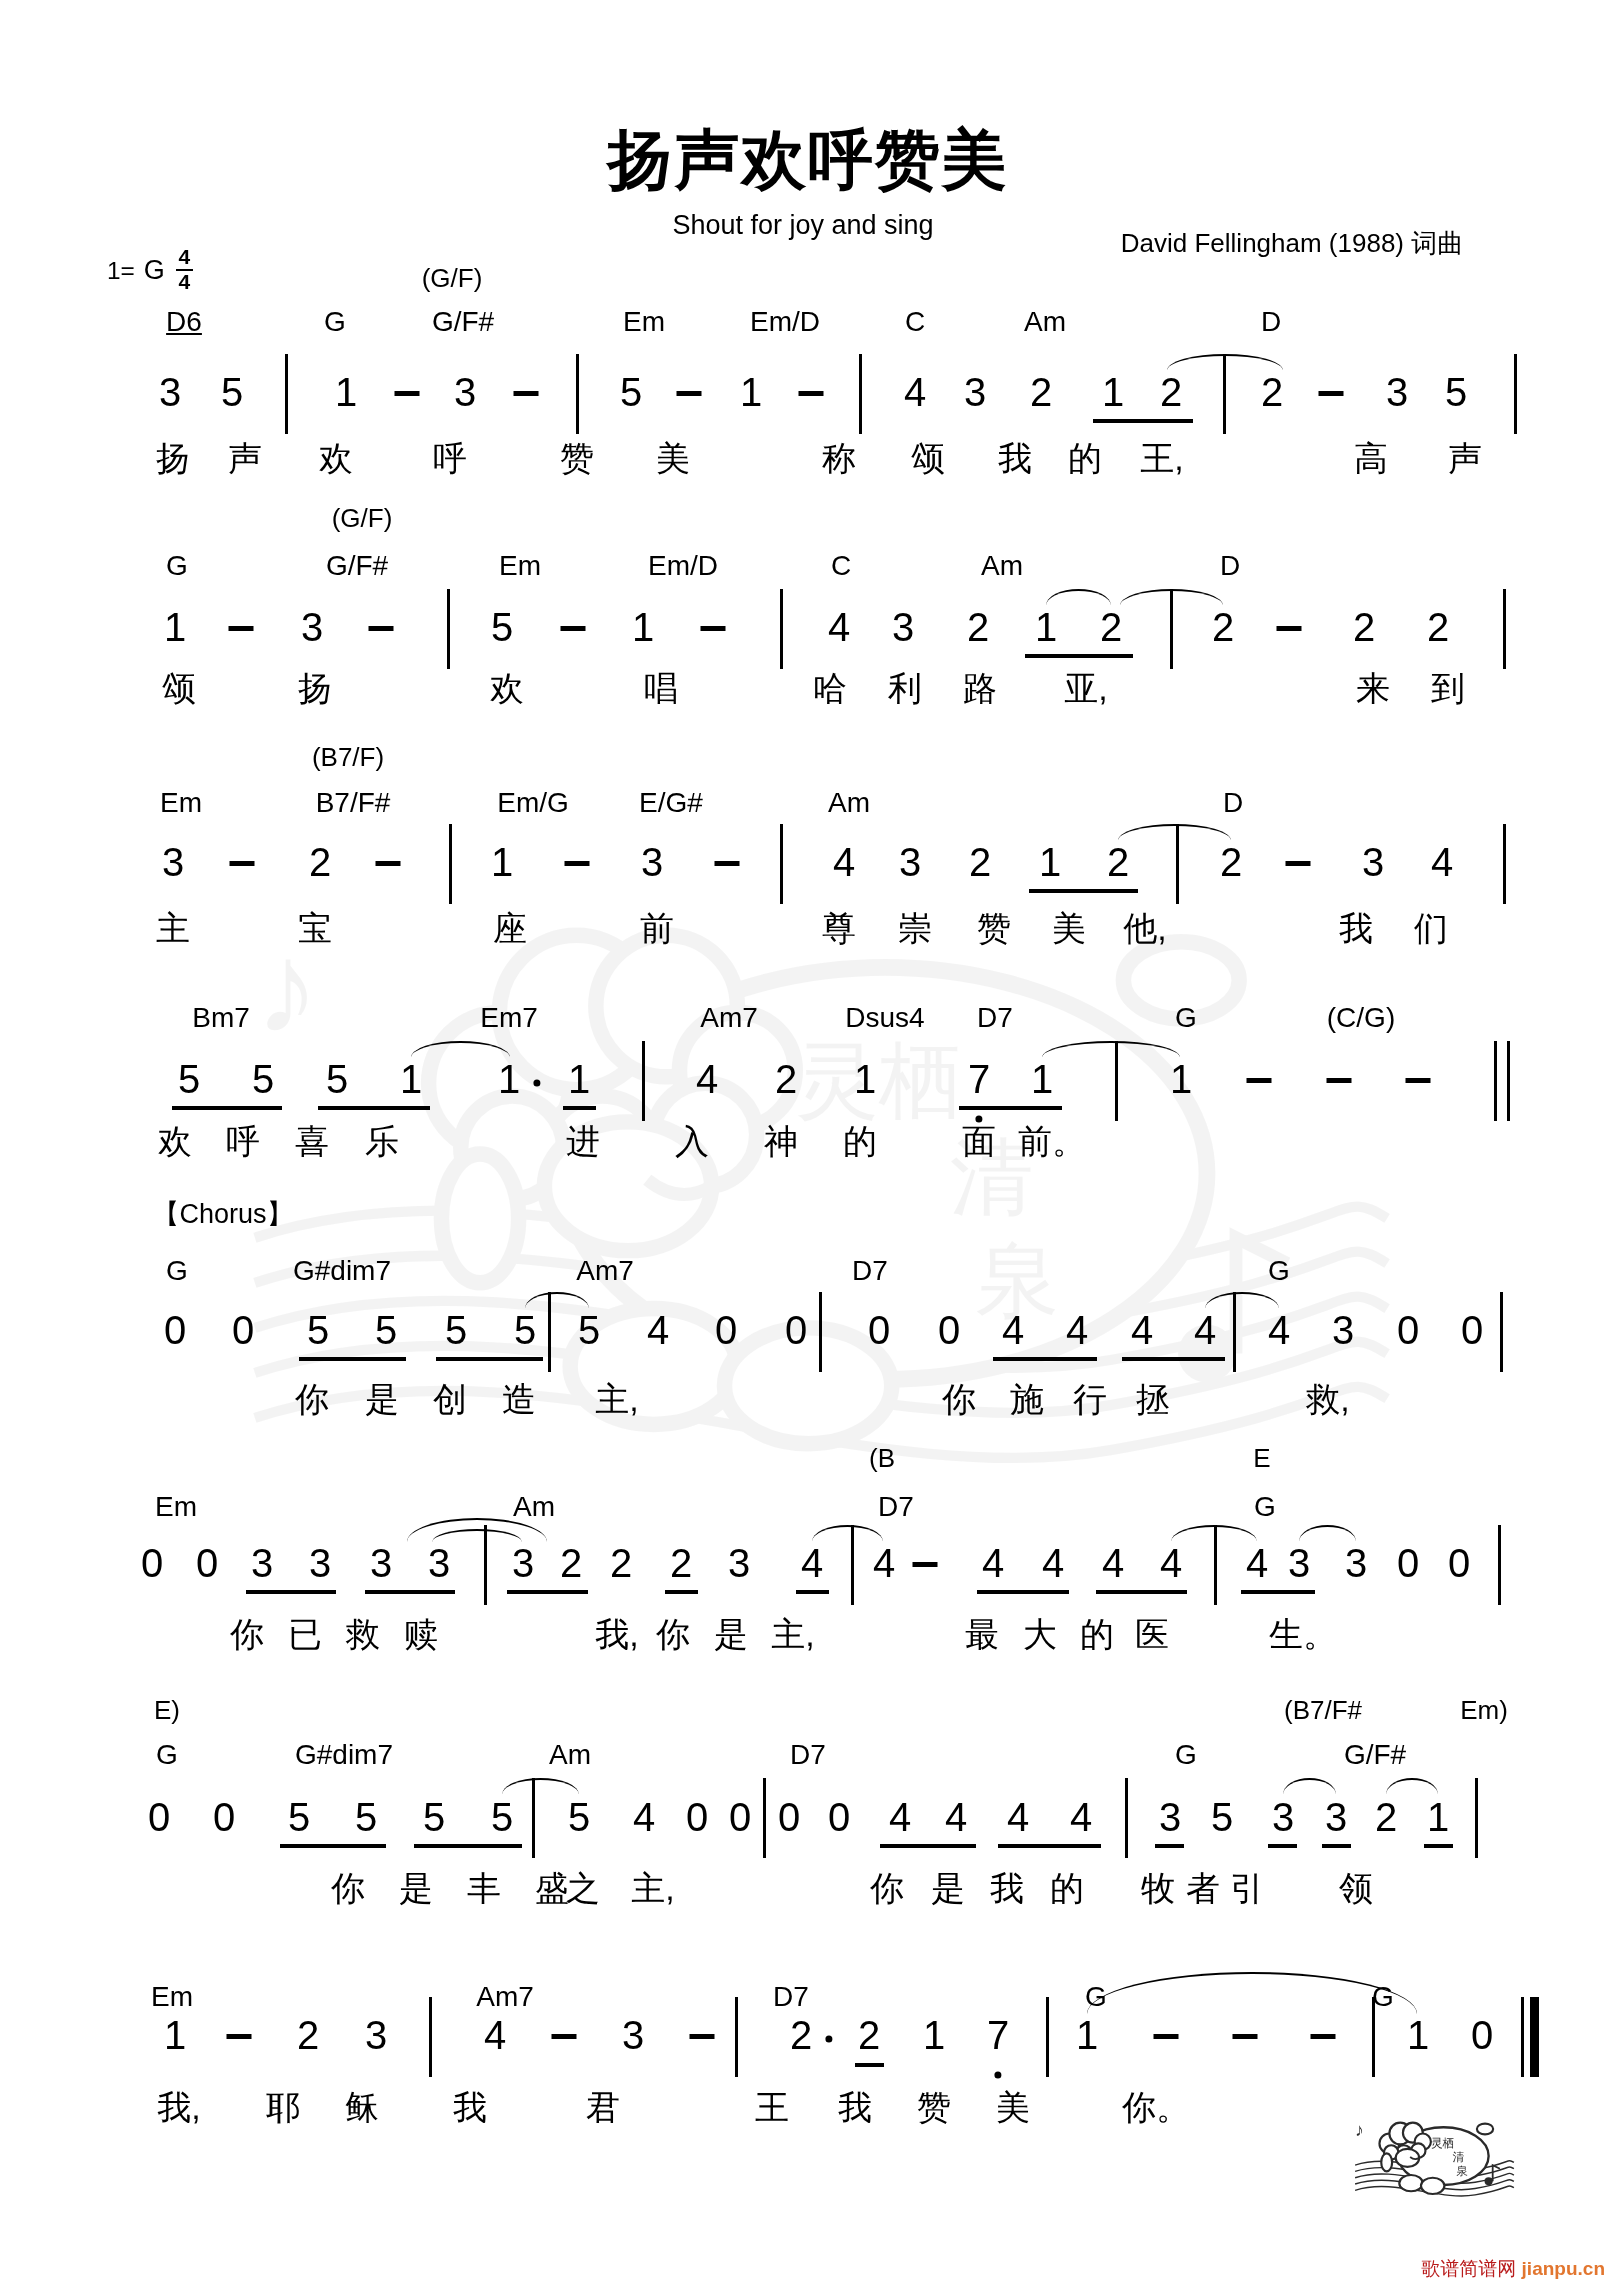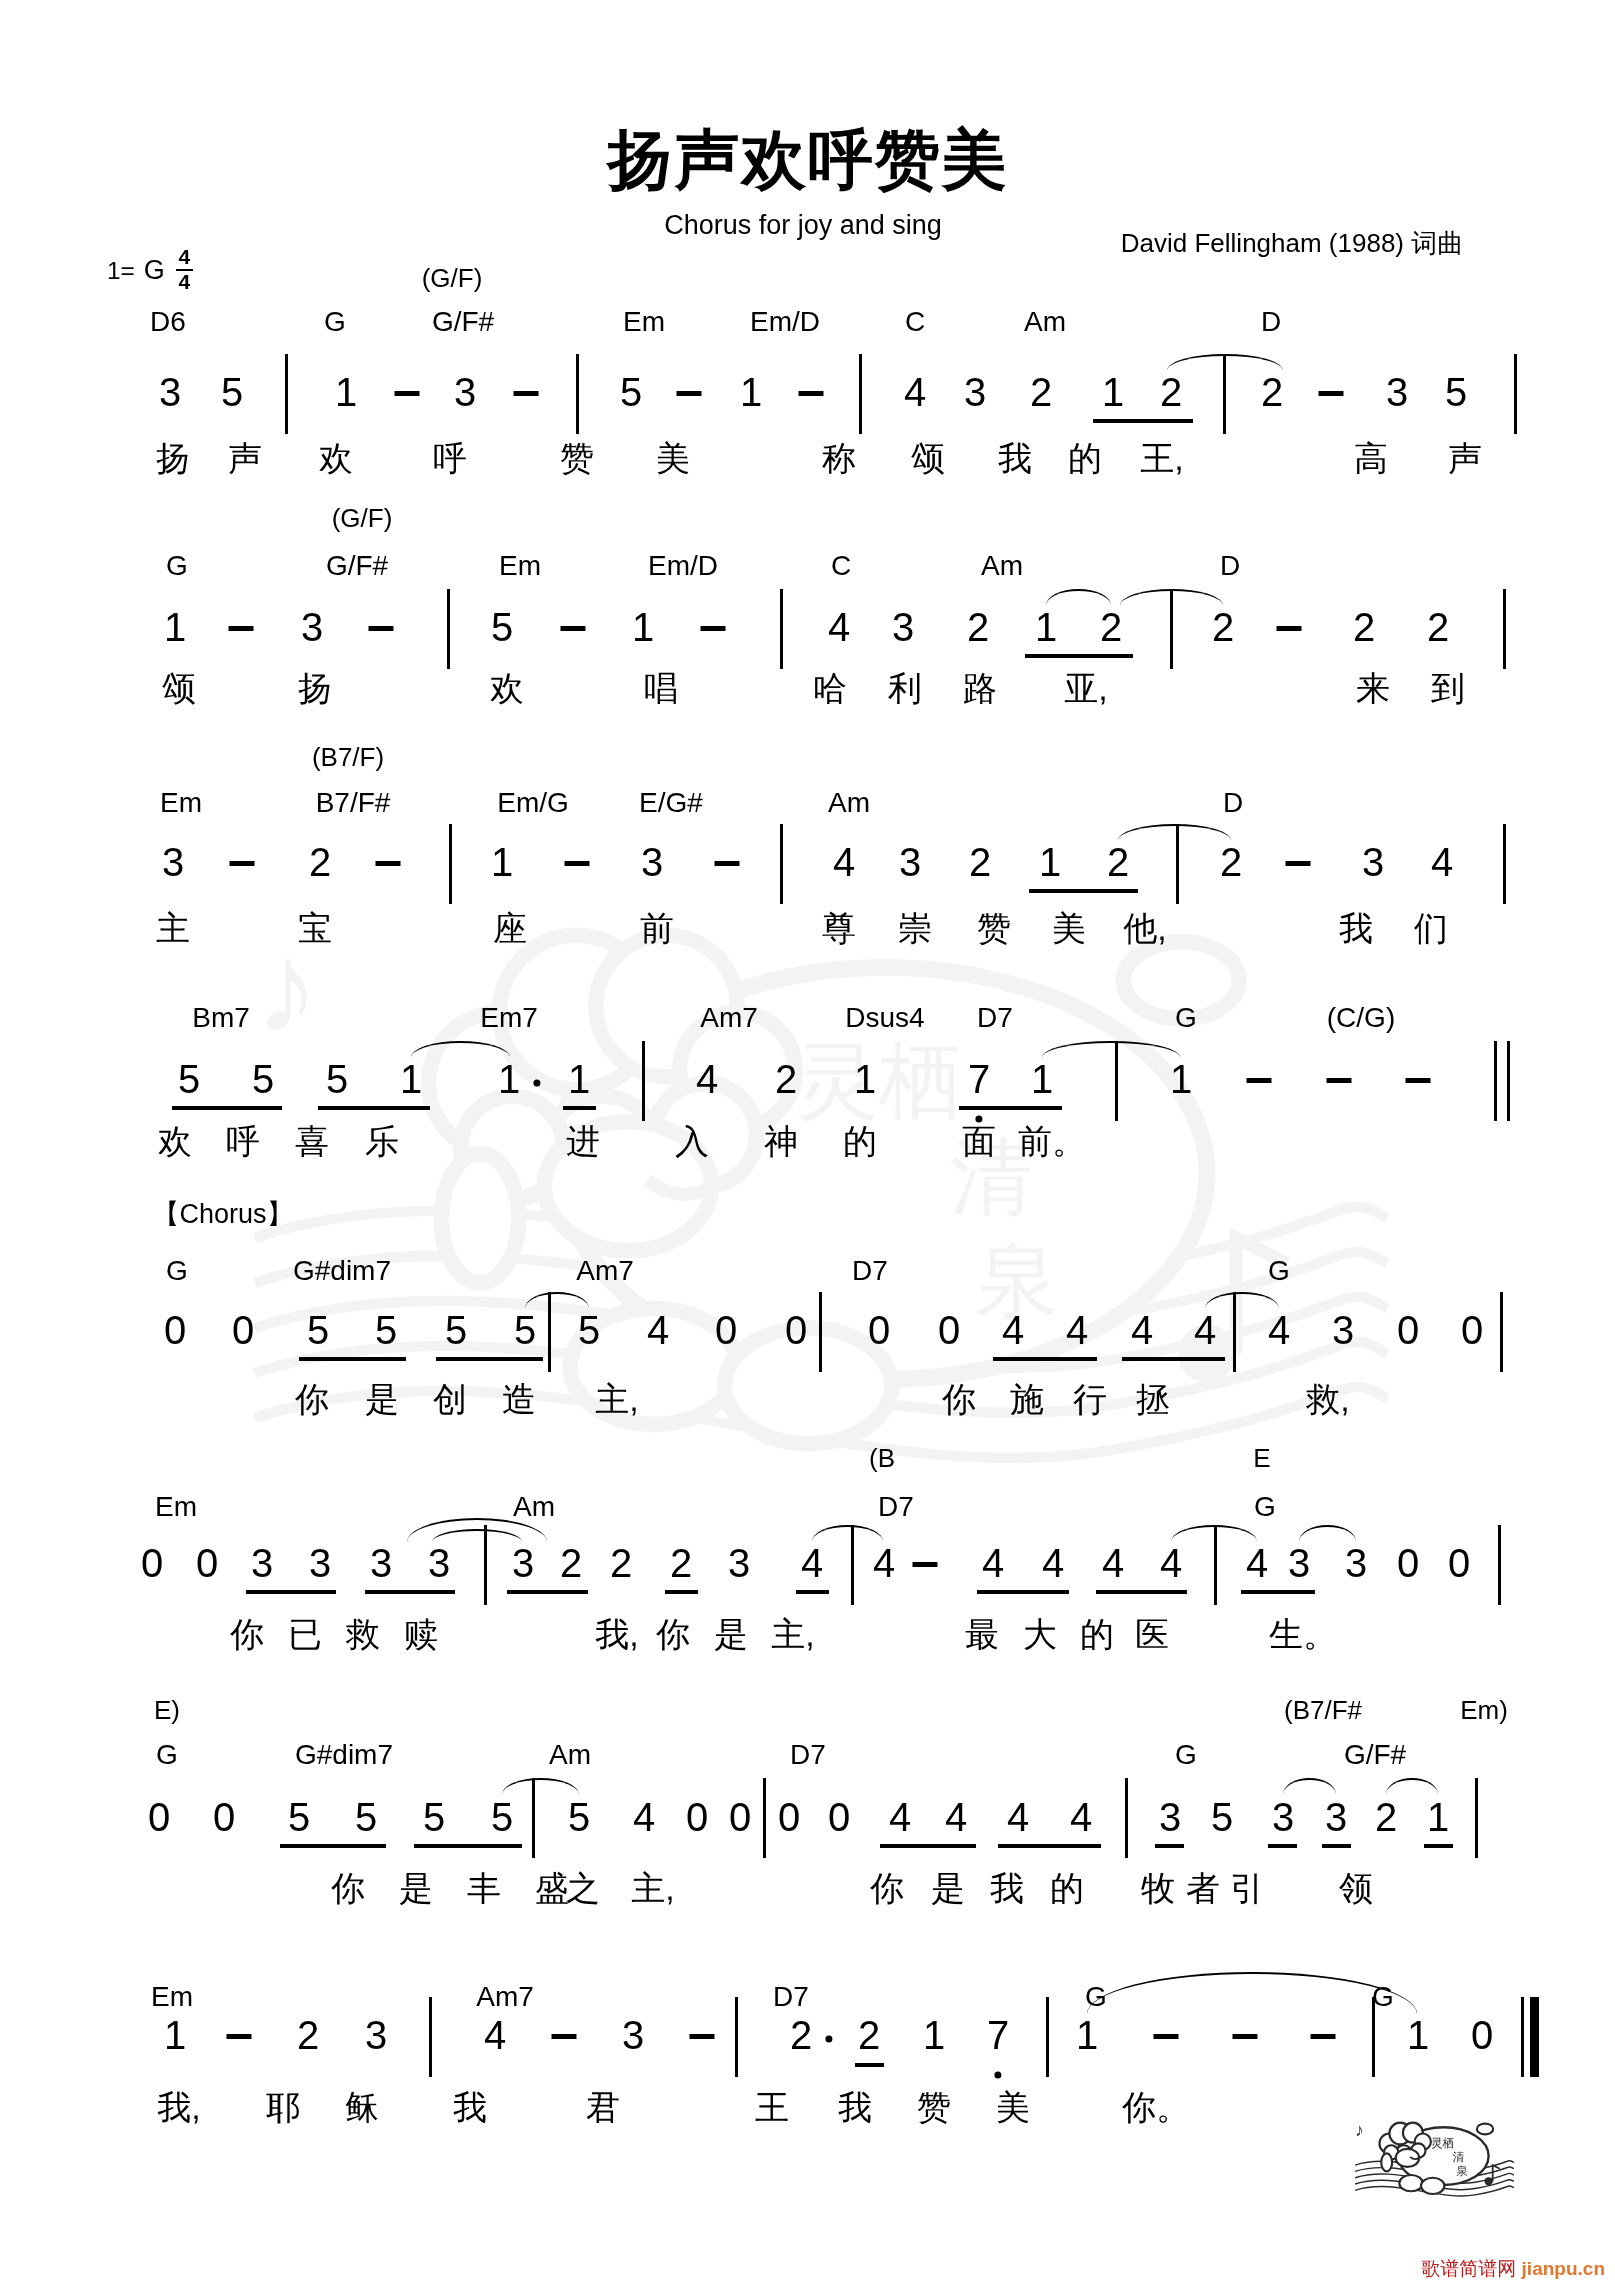--- a/index.html
+++ b/index.html
@@ -70,33 +70,33 @@
       <text x="110" y="45" font-size="13" fill="#2a2a2a">清</text>
       <text x="114" y="61" font-size="13" fill="#2a2a2a">泉</text>
     </symbol>
   </svg>
 
   <svg class="logo-big" width="1158" height="706" preserveAspectRatio="none" viewBox="0 0 1280 780">
     <use href="#sheep" width="1280" height="780"></use>
   </svg>
 
   <div class="abs title">扬声欢呼赞美</div>
-  <div class="abs subtitle">Chorus for joy and sing</div>
+  <div class="abs subtitle">Shout for joy and sing</div>
   <div class="abs credit">David Fellingham (1988) 词曲</div>
 
   <div class="keysig">
     <span>1=</span><span class="knote">G</span><span class="frac"><span class="top">4</span><span>4</span></span>
   </div>
 
   <div class="abs chorus">【Chorus】</div>
 
   <div id="music">
       <div class="system">
         <div class="abs pre" style="left: 452px; top: 265px;">(G/F)</div>
-        <div class="abs chord" style="left: 168px; top: 308px;">D6</div>
+        <div class="abs chord" style="left: 184px; top: 308px; text-decoration: underline;">D6</div>
         <div class="abs chord" style="left: 335px; top: 308px;">G</div>
         <div class="abs chord" style="left: 463px; top: 308px;">G/F#</div>
         <div class="abs chord" style="left: 644px; top: 308px;">Em</div>
         <div class="abs chord" style="left: 785px; top: 308px;">Em/D</div>
         <div class="abs chord" style="left: 915px; top: 308px;">C</div>
         <div class="abs chord" style="left: 1045px; top: 308px;">Am</div>
         <div class="abs chord" style="left: 1271px; top: 308px;">D</div>
         <div class="abs note" style="left: 170px; top: 372px;">3</div>
         <div class="abs note" style="left: 232px; top: 372px;">5</div>
         <div class="bar" style="left: 285px; top: 354px; height: 80px;"></div>

